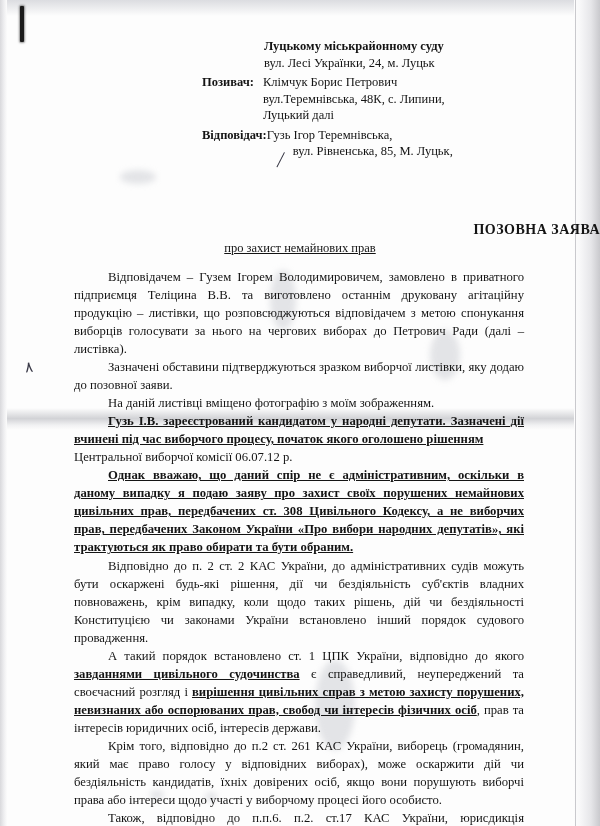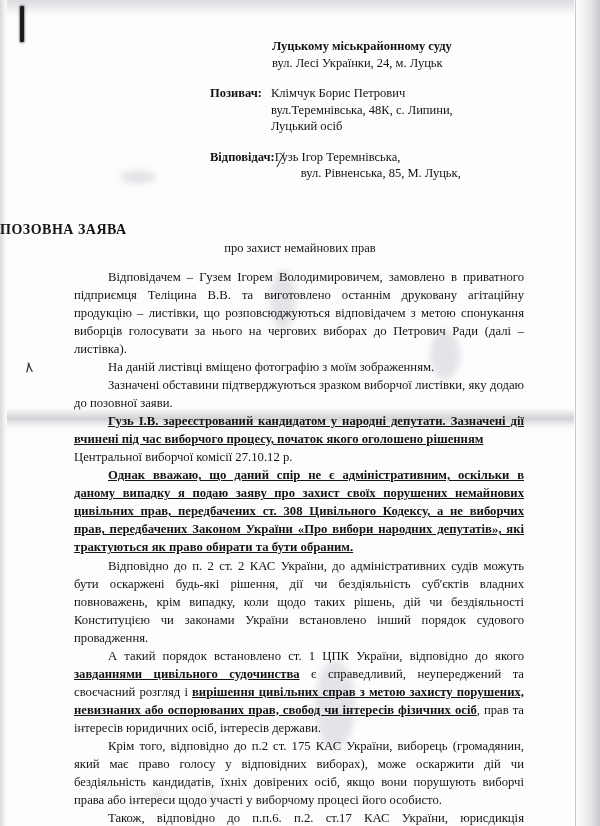--- a/index.html
+++ b/index.html
@@ -89,63 +89,64 @@
     position: absolute;
     border-radius: 50%;
     background: rgba(170,172,182,.30);
     filter: blur(3px);
     pointer-events: none;
   }
 
   
   .header-block {
     position: absolute;
-    left: 272px;
+    left: 264px;
     top: 38px;
     width: 300px;
     font-size: 12.5px;
     line-height: 1.32;
   }
   .court-name {
     font-weight: bold;
     white-space: nowrap;
   }
   .court-addr { white-space: nowrap; }
 
   .party {
     display: flex;
-    margin-top: 14px;
+    margin-top: 3px;
   }
   .party-label {
     font-weight: bold;
     white-space: nowrap;
     flex: 0 0 auto;
   }
   .party-label.plaintiff { margin-left: -62px; padding-right: 9px; }
   .party-label.defendant { margin-left: -62px; padding-right: 0px; }
   .party-lines { flex: 1 1 auto; }
   .party-lines div { white-space: nowrap; }
   .party.defendant-row .party-lines div + div { padding-left: 26px; }
 
   
   .doc-title {
     position: absolute;
     left: 0; right: 0;
     top: 222px;
-    text-align: left;
+    text-align: right;
     font-weight: bold;
     font-size: 14px;
     letter-spacing: .5px;
   }
   .doc-subtitle {
     position: absolute;
     left: 0; right: 0;
     top: 241px;
     text-align: center;
     font-size: 12.5px;
+    text-decoration: underline;
   }
 
   
   .body-text {
     position: absolute;
     left: 74px;
     top: 268px;
     width: 450px;
     font-size: 12.7px;
     line-height: 1.42;
@@ -183,51 +184,51 @@
   <div class="header-block">
 
     <div class="court-name">Луцькому міськрайонному суду</div>
     <div class="court-addr">вул. Лесі Українки, 24, м. Луцьк</div>
 
     <div class="party">
       <div class="party-label plaintiff">Позивач:</div>
       <div class="party-lines">
         <div>Клімчук Борис Петрович</div>
         <div>вул.Теремнівська, 48К,  с. Липини,</div>
-        <div>Луцький осіб</div>
+        <div>Луцький далі</div>
       </div>
     </div>
 
     <div class="party defendant-row">
       <div class="party-label defendant">Відповідач:</div>
       <div class="party-lines">
         <div>Гузь Ігор Теремнівська,</div>
         <div>вул. Рівненська, 85, М. Луцьк,</div>
       </div>
     </div>
   </div>
 
   <div class="doc-title">ПОЗОВНА ЗАЯВА</div>
   <div class="doc-subtitle">про захист немайнових прав</div>
 
   <div class="body-text">
 
     <p>Відповідачем – Гузем Ігорем Володимировичем, замовлено в приватного підприємця Теліцина В.В. та виготовлено останнім друковану агітаційну продукцію – листівки, що розповсюджуються відповідачем з метою спонукання виборців голосувати за нього на чергових виборах до Петрович Ради (далі – листівка).</p>
 
+    <p>Зазначені обставини підтверджуються зразком виборчої листівки, яку додаю до позовної заяви.</p>
+
     <p>На даній листівці вміщено фотографію з моїм зображенням.</p>
 
-    <p>Зазначені обставини підтверджуються зразком виборчої листівки, яку додаю до позовної заяви.</p>
-
     <p><span class="b">Гузь І.В. зареєстрований кандидатом у народні депутати. Зазначені дії вчинені під час виборчого процесу, початок якого оголошено рішенням</span></p>
-    <p class="cont">Центральної виборчої комісії 27.10.12 р.</p>
+    <p class="cont">Центральної виборчої комісії 06.07.12 р.</p>
 
     <p><span class="b">Однак вважаю, що даний спір не є адміністративним, оскільки в даному випадку я подаю заяву про захист своїх порушених немайнових цивільних прав, передбачених ст. 308 Цивільного Кодексу, а не виборчих прав, передбачених Законом України «Про вибори народних депутатів», які трактуються як право обирати та бути обраним.</span></p>
 
     <p>Відповідно до п. 2 ст. 2 КАС України, до адміністративних судів можуть бути оскаржені будь-які рішення, дії чи бездіяльність суб'єктів владних повноважень, крім випадку, коли щодо таких рішень, дій чи бездіяльності Конституцією чи законами України встановлено інший порядок судового провадження.</p>
 
     <p><span>А такий порядок встановлено ст. 1 ЦПК України, відповідно до якого</span> <span class="b">завданнями цивільного судочинства</span><span> є справедливий, неупереджений та своєчасний розгляд і </span><span class="b">вирішення цивільних справ з метою захисту порушених, невизнаних або оспорюваних прав, свобод чи інтересів фізичних осіб</span><span>, прав та інтересів юридичних осіб, інтересів держави.</span></p>
 
-    <p>Крім того, відповідно до п.2 ст. 175 КАС України, виборець (громадянин, який має право голосу у відповідних виборах), може оскаржити дій чи бездіяльність кандидатів, їхніх довірених осіб, якщо вони порушують виборчі права або інтереси щодо участі у виборчому процесі його особисто.</p>
+    <p>Крім того, відповідно до п.2 ст. 261 КАС України, виборець (громадянин, який має право голосу у відповідних виборах), може оскаржити дій чи бездіяльність кандидатів, їхніх довірених осіб, якщо вони порушують виборчі права або інтереси щодо участі у виборчому процесі його особисто.</p>
 
     <p>Також, відповідно до п.п.6. п.2. ст.17 КАС України, юрисдикція адміністративних судів поширюється на публічно-правові спори, зокрема:</p>
   </div>
 
 </div>
 
 </body></html>

